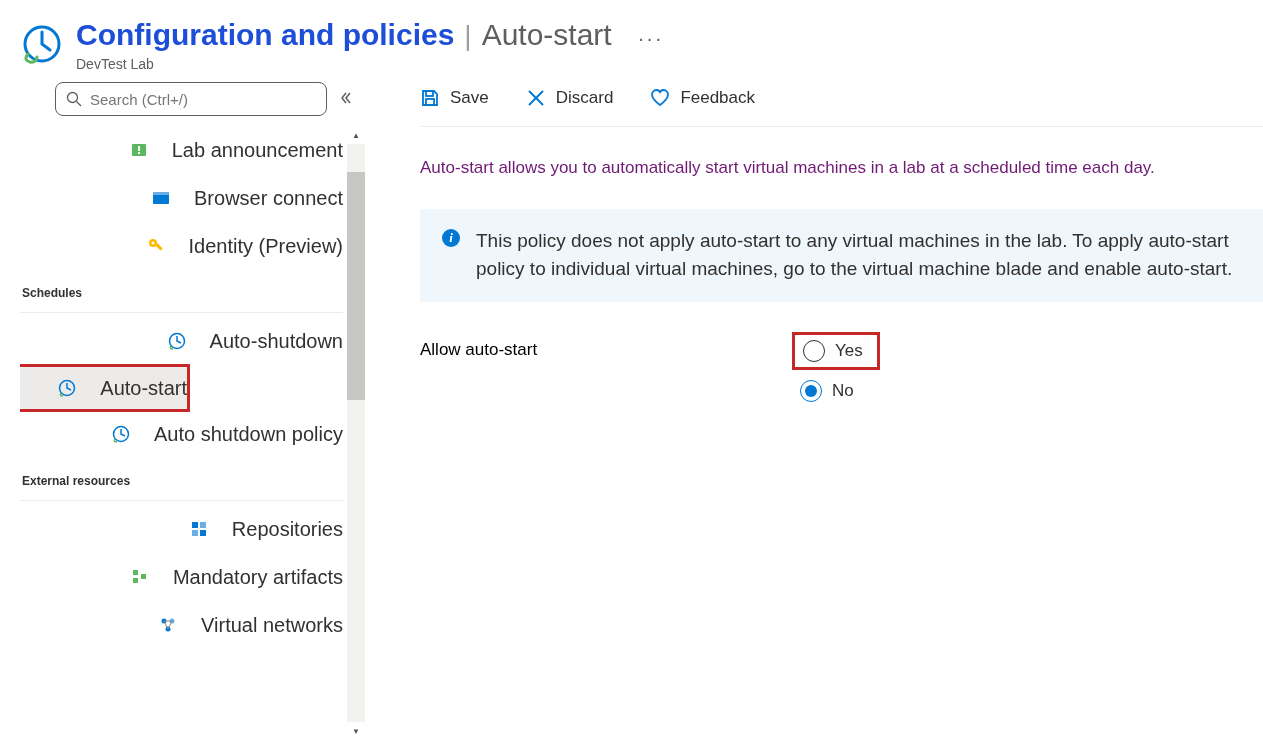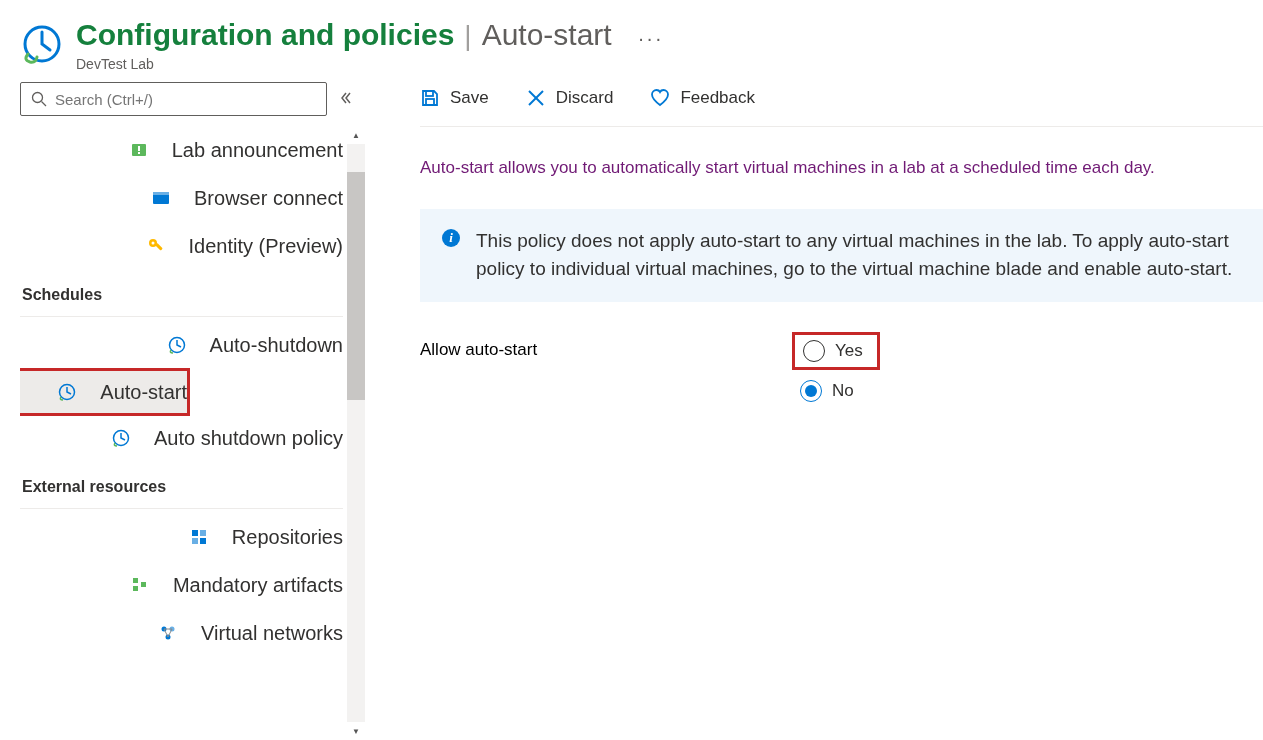--- a/index.html
+++ b/index.html
@@ -2,43 +2,43 @@
 <html><head>
 <meta charset="utf-8">
 <style>
 * { box-sizing: border-box; margin: 0; padding: 0; }
 body { font-family: "Segoe UI", -apple-system, BlinkMacSystemFont, sans-serif; color: #323130; background: #fff; overflow: hidden; }
 .root { display: flex; flex-direction: column; width: 1263px; height: 740px; }
 .header { display: flex; align-items: flex-start; padding: 18px 20px 10px 20px; gap: 14px; }
 .header-icon { width: 42px; height: 42px; flex-shrink: 0; margin-top: 6px; }
 .header-text { display: flex; flex-direction: column; }
 .header-title-row { display: flex; align-items: baseline; gap: 10px; }
-.header-title { font-size: 30px; font-weight: 600; color: #15803d; }
+.header-title { font-size: 30px; font-weight: 600; color: #1d4ed8; }
 .header-subtitle { font-size: 30px; font-weight: 400; color: #605e5c; }
 .header-sep { color: #a19f9d; font-size: 28px; font-weight: 300; }
 .header-more { font-size: 20px; color: #605e5c; letter-spacing: 2px; cursor: pointer; padding: 4px 8px; margin-left: 8px; }
 .header-type { font-size: 14px; color: #605e5c; margin-top: 2px; }
 .body { display: flex; flex: 1; min-height: 0; }
 .sidebar { width: 365px; flex-shrink: 0; padding: 0 0 0 20px; display: flex; flex-direction: column; }
 .search-row { display: flex; align-items: center; gap: 12px; padding-right: 10px; margin-bottom: 10px; }
-.search { flex: 1; display: flex; align-items: center; border: 1px solid #605e5c; border-radius: 2px; height: 34px; padding: 0 10px; background: #fff; }
+.search { flex: 1; display: flex; align-items: center; border: 1px solid #605e5c; border-radius: 8px; height: 34px; padding: 0 10px; background: #fff; margin-left: 35px; }
 .search input { border: none; outline: none; font-size: 15px; color: #605e5c; flex: 1; background: transparent; }
 .search-icon { width: 16px; height: 16px; margin-right: 8px; color: #605e5c; }
 .collapse-icon { width: 16px; height: 16px; color: #605e5c; cursor: pointer; font-size: 14px; }
 .sidebar-scroll { flex: 1; overflow: hidden; position: relative; padding-right: 22px; }
 .scrollbar { position: absolute; top: 0; right: 0; width: 18px; height: 100%; background: transparent; }
 .scroll-arrow { width: 18px; height: 18px; display: flex; align-items: center; justify-content: center; font-size: 8px; color: #555; cursor: pointer; }
 .scroll-track { width: 18px; height: calc(100% - 36px); background: #f3f2f1; position: relative; }
 .scroll-thumb { width: 18px; height: 228px; background: #c8c6c4; position: absolute; top: 28px; }
 .nav-item { display: flex; align-items: center; height: 48px; padding: 0 0 0 2px; gap: 24px; cursor: pointer; font-size: 20px; justify-content: flex-end; }
 .nav-item.selected { background: #edebe9; color: #605e5c; }
 .nav-item.selected .nav-label { font-weight: 400; }
 .nav-icon { width: 18px; height: 18px; display: flex; align-items: center; justify-content: center; flex-shrink: 0; }
 .nav-label { color: #323130; }
-.nav-section { font-size: 16px; font-weight: 600; color: #323130; padding: 16px 0 12px 2px; border-bottom: 1px solid #edebe9; margin-bottom: 4px; }
+.nav-section { font-size: 12px; font-weight: 600; color: #323130; padding: 16px 0 12px 2px; border-bottom: 1px solid #edebe9; margin-bottom: 4px; }
 .highlight-border { border: 3px solid #c62828; }
 .nav-item.highlight-border { height: 48px; margin: -1px 0 -2px -10px; padding-left: 10px; width: 180px; }
 .main { flex: 1; padding: 0 0 0 55px; display: flex; flex-direction: column; }
 .toolbar { display: flex; align-items: center; gap: 37px; border-bottom: 1px solid #edebe9; padding: 6px 0 18px 0; margin-bottom: 28px; }
 .tool-btn { display: flex; align-items: center; gap: 10px; font-size: 17px; color: #323130; cursor: pointer; background: none; border: none; }
 .tool-icon { width: 20px; height: 20px; color: #0078d4; }
 .desc { font-size: 17px; color: #701a75; margin-bottom: 28px; line-height: 1.5; }
 .infobox { background: #eff6fc; padding: 18px 22px; display: flex; gap: 16px; margin-bottom: 30px; align-items: flex-start; }
 .info-icon { width: 18px; height: 18px; color: #0078d4; background: #0078d4; border-radius: 50%; display: flex; align-items: center; justify-content: center; font-family: Georgia, serif; font-style: italic; font-weight: bold; color: #fff; font-size: 13px; flex-shrink: 0; margin-top: 2px; }
 .info-text { font-size: 19px; color: #323130; line-height: 1.5; }

